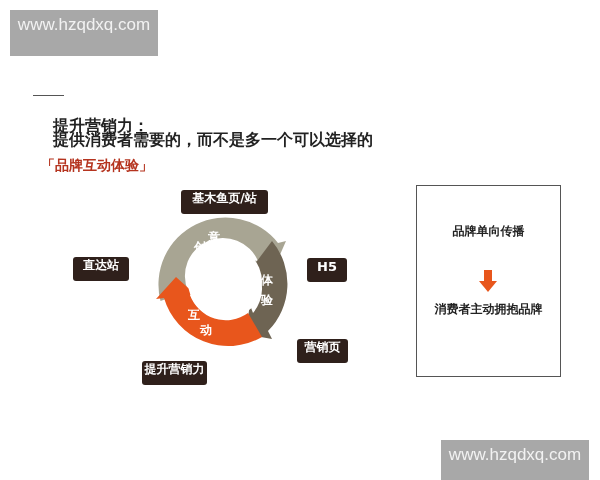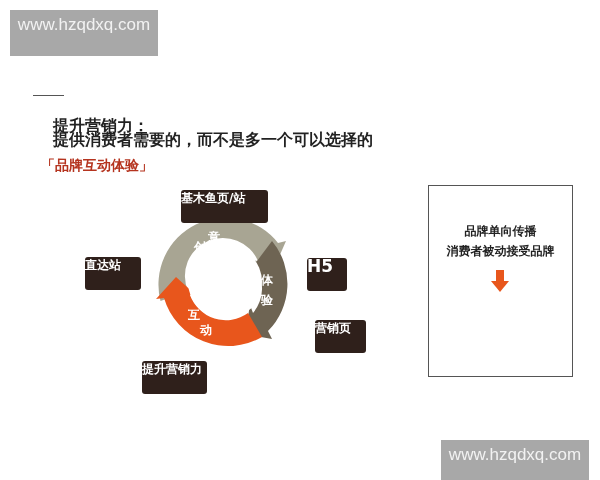--- a/index.html
+++ b/index.html
@@ -18,27 +18,27 @@
     .wm-bottom { left: 441px; top: 440px; }
     .rule { position: absolute; left: 33px; top: 95px; width: 31px; height: 1px; background: #555; }
     .title {
       position: absolute; left: 53px; font-weight: bold; color: #222; font-size: 16px; white-space: nowrap;
     }
     .t1 { top: 103px; margin-top: 13px; }
     .t2 { top: 130px; }
     .t3 { top: 157px; color: #b5341f; font-size: 14px; left: 41px; }
     .tag {
       position: absolute; background: #2f201b; color: #fff; font-weight: bold;
-      font-size: 12px; line-height: 17px; height: 33px; text-align: left;
+      font-size: 12px; line-height: 17px; height: 24px; text-align: center;
       border-radius: 3px; white-space: nowrap;
     }
     .ring { position: absolute; left: 150px; top: 205px; width: 150px; height: 150px; }
     .box {
       position: absolute; left: 416px; top: 185px; width: 143px; height: 190px;
-      border: 1.5px solid #555; background: #fff; margin-left: 12px;
+      border: 1.5px solid #555; background: #fff;
     }
     .box-text { position: absolute; width: 100%; text-align: center; font-weight: bold; font-size: 12px; color: #222; line-height: 20px; }
     .bt1 { top: 35px; }
     .bt2 { top: 113px; }
     .arrow-down { position: absolute; left: 62px; top: 84px; width: 18px; height: 22px; }
   </style>
 </head>
 <body>
 
 <div class="watermark wm-top">www.hzqdxq.com</div>
@@ -58,31 +58,31 @@
   <circle cx="75" cy="77" r="37" fill="#ffffff"></circle>
   <text x="44" y="46" font-size="12" font-weight="bold" fill="#fff" font-family="DejaVu Sans, sans-serif">创</text>
   <text x="58" y="36" font-size="12" font-weight="bold" fill="#fff" font-family="DejaVu Sans, sans-serif">意</text>
   <text x="111" y="79" font-size="12" font-weight="bold" fill="#fff" font-family="DejaVu Sans, sans-serif">体</text>
   <text x="111" y="99" font-size="12" font-weight="bold" fill="#fff" font-family="DejaVu Sans, sans-serif">验</text>
   <text x="38" y="114" font-size="12" font-weight="bold" fill="#fff" font-family="DejaVu Sans, sans-serif">互</text>
   <text x="50" y="129" font-size="12" font-weight="bold" fill="#fff" font-family="DejaVu Sans, sans-serif">动</text>
 </svg>
 
 <div class="tag" style="left:181px; top:190px; width:87px;">基木鱼页/站</div>
-<div class="tag" style="left:85px; top:257px; width:56px;">直达站</div>
-<div class="tag" style="left:307px; top:258px; width:40px; font-size:17px;">H5</div>
-<div class="tag" style="left:297px; top:320px; width:51px;margin-left:18px;">营销页</div>
+<div class="tag" style="left:73px; top:257px; width:56px;">直达站</div>
+<div class="tag" style="left:307px; top:258px; width:40px; font-size:13px;">H5</div>
+<div class="tag" style="left:297px; top:339px; width:51px;">营销页</div>
 <div class="tag" style="left:142px; top:361px; width:65px;">提升营销力</div>
 
 <div class="box">
   <div class="box-text bt1">
     <div>品牌单向传播</div>
-    <div>消费者被动接受品牌</div>
   </div>
   <svg class="arrow-down" viewBox="0 0 18 22">
     <rect x="5" y="0" width="8" height="11" fill="#e8561c"></rect>
     <polygon points="0,11 18,11 9,22" fill="#e8561c"></polygon>
   </svg>
   <div class="box-text bt2">
+    <div>消费者主动拥抱品牌</div>
   </div>
 </div>
 
 <div class="watermark wm-bottom">www.hzqdxq.com</div>
 
 </body></html>

